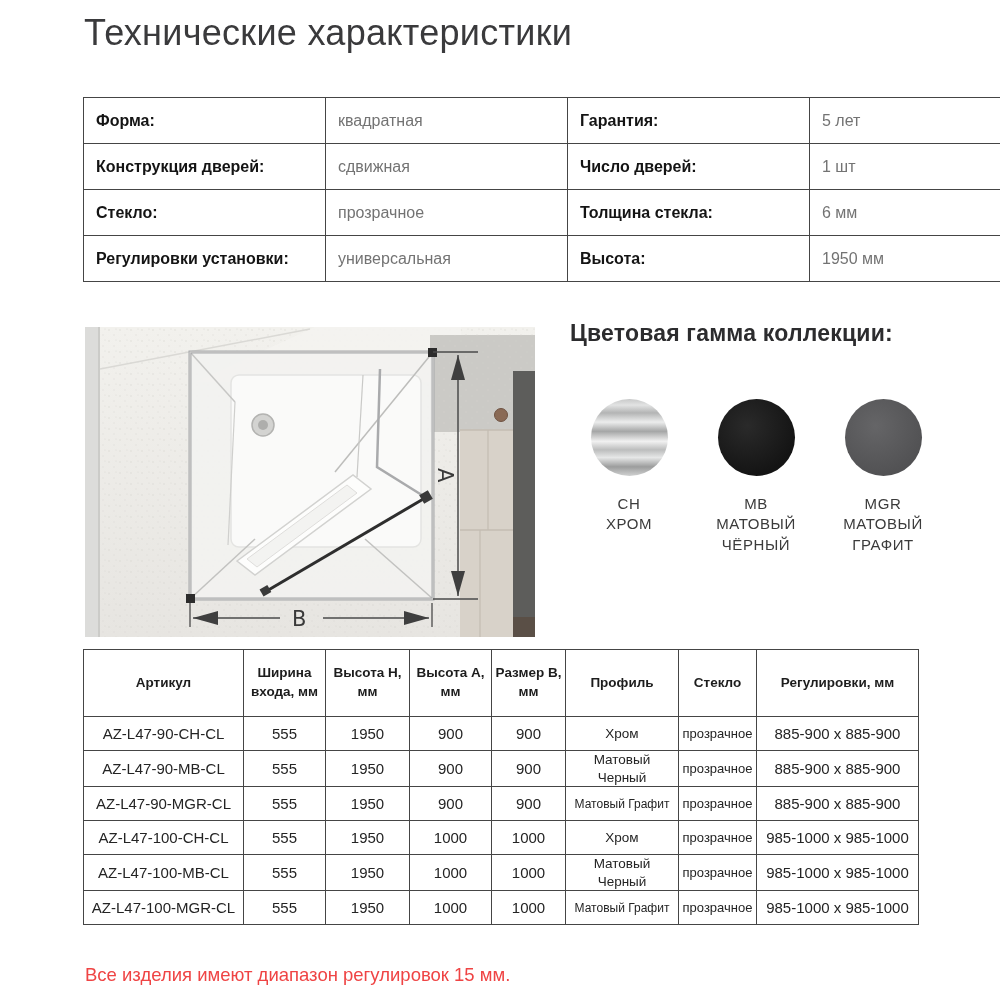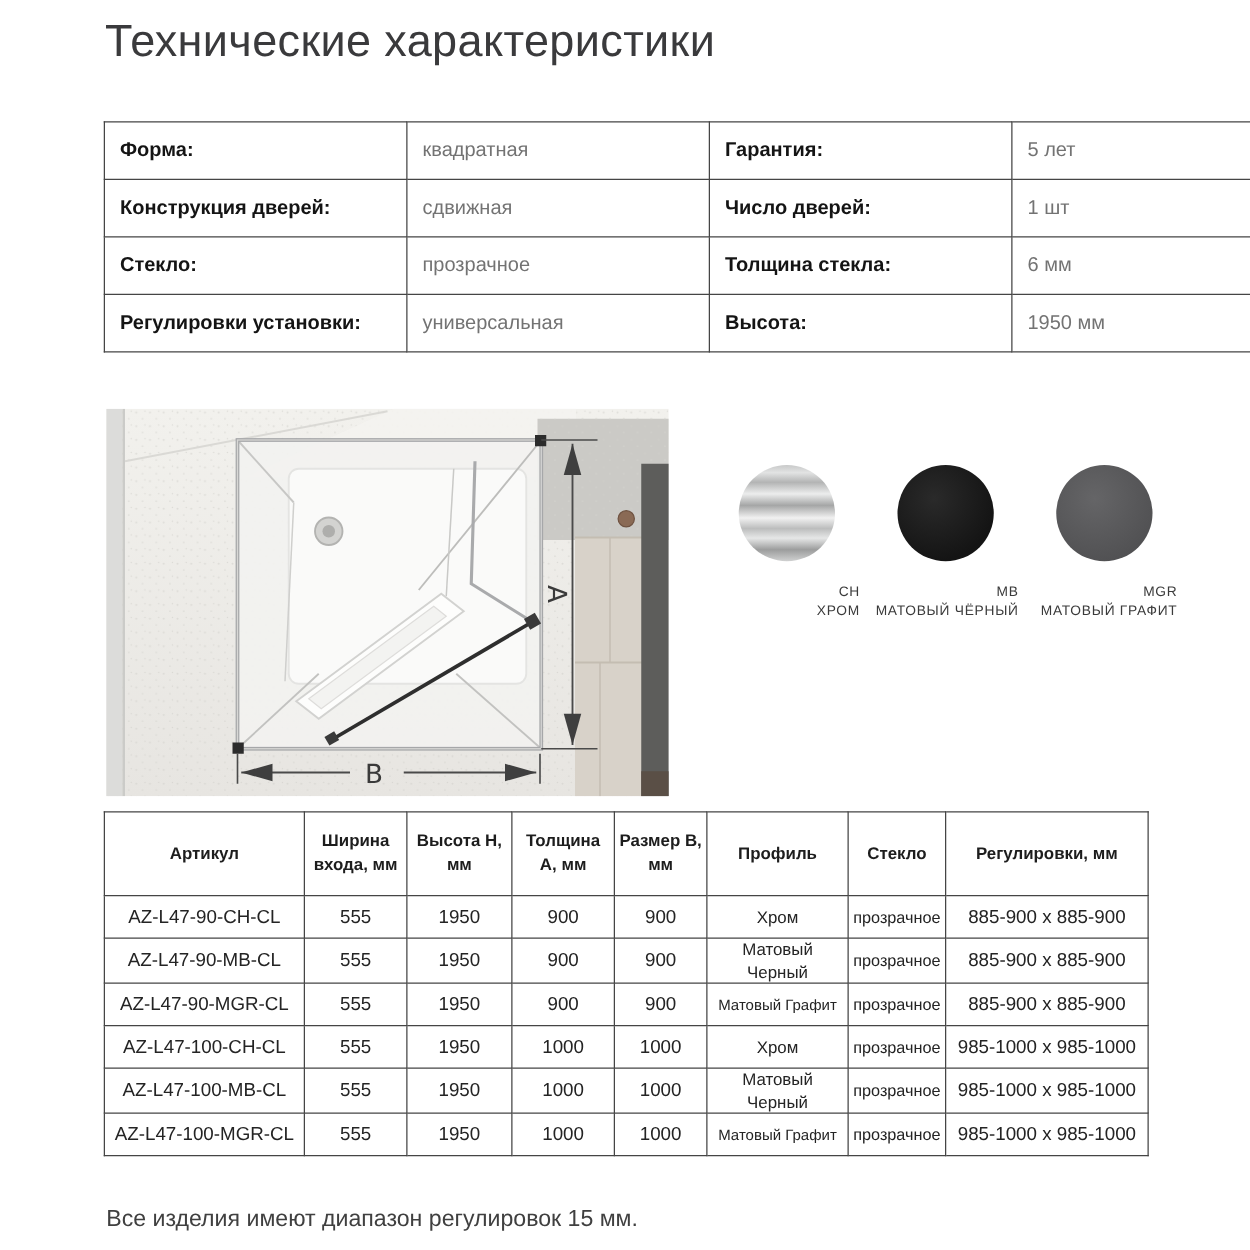--- a/index.html
+++ b/index.html
@@ -19,35 +19,35 @@
   
   .photo { position:absolute; left:85px; top:327px; width:450px; height:310px; }
   .colors { position:absolute; left:570px; top:320px; width:372px; }
   .colors h2 { font-size:23px; font-weight:bold; color:#2c2c2e; letter-spacing:0.2px; }
   .swatches { display:flex; justify-content:space-between; margin-top:52px; }
   .swatch { width:118px; text-align:center; }
   .swatch .circle { width:77px; height:77px; border-radius:50%; margin:0 auto 18px auto; }
   .circle.chrome { background:linear-gradient(180deg,#c8c9c9 0%,#e2e3e3 8%,#b3b4b4 18%,#eceded 30%,#a5a6a6 42%,#f1f1f1 55%,#bcbdbd 66%,#e6e7e7 76%,#9c9d9d 88%,#d0d1d1 100%); }
   .circle.black { background:radial-gradient(circle at 38% 35%, #2a2a2a, #141414 72%); }
   .circle.graphite { background:radial-gradient(circle at 40% 35%, #656567, #515153 75%); }
-  .sw-code, .sw-name { font-size:11px; line-height:1.35; color:#3b3b3b; letter-spacing:0.6px;text-align:right; }
+  .sw-code, .sw-name { font-size:15px; line-height:1.35; color:#3b3b3b; letter-spacing:0.6px; }
 
   
   .products { position:absolute; left:83px; top:649px; width:835px; border-collapse:collapse; table-layout:fixed; }
   .products th, .products td { border:1.5px solid #454545; text-align:center; vertical-align:middle; }
   .products th { height:67px; font-size:13.5px; font-weight:bold; color:#1d1d1d; line-height:1.4; padding:0 3px; }
   .products td { height:34px; font-size:15px; color:#242424; padding:0 3px; }
   .products td:nth-child(6) { font-size:13.5px; }
   .products td:nth-child(7) { font-size:13px; padding:0 1px; }
   .products tbody tr:nth-child(2) td:nth-child(6),
   .products tbody tr:nth-child(5) td:nth-child(6) { padding:0 20px; line-height:1.3; }
   .products tbody tr:nth-child(3) td:nth-child(6),
   .products tbody tr:nth-child(6) td:nth-child(6) { font-size:12px; }
 
-  .footnote { position:absolute; left:85px; top:964px; font-size:18.5px; color:#404040; }
+  .footnote { position:absolute; left:85px; top:964px; font-size:18.5px; color:#ef4444; }
 
   svg text.dim { font-family:"DejaVu Sans","Liberation Sans",sans-serif; font-size:21px; fill:#3a3a3a; }
 </style>
 </head>
 <body>
 
 <div class="page">
 
   <h1 class="title">Технические характеристики</h1>
 
@@ -149,20 +149,21 @@
       <line x1="347" y1="276" x2="347" y2="300" stroke="#4a4a4a" stroke-width="1.3"></line>
       <line x1="108" y1="291" x2="195" y2="291" stroke="#4a4a4a" stroke-width="1.5"></line>
       <line x1="238" y1="291" x2="344" y2="291" stroke="#4a4a4a" stroke-width="1.5"></line>
       <polygon points="108,291 133,284 133,298" fill="#3f3f3f"></polygon>
       <polygon points="344,291 319,284 319,298" fill="#3f3f3f"></polygon>
       <text class="dim" x="207" y="299">B</text>
     </svg>
   </div>
 
   <div class="colors">
+    <h2>Цветовая гамма коллекции:</h2>
     <div class="swatches">
       <div class="swatch">
         <div class="circle chrome"></div>
         <div class="sw-code">CH</div>
         <div class="sw-name">ХРОМ</div>
       </div>
       <div class="swatch">
         <div class="circle black"></div>
         <div class="sw-code">MB</div>
         <div class="sw-name">МАТОВЫЙ ЧЁРНЫЙ</div>
@@ -184,21 +185,21 @@
       <col style="width:74px">
         <col style="width:113px">
         <col style="width:78px">
         <col style="width:162px">
     </colgroup>
     <thead>
       <tr>
           <th>Артикул</th>
           <th>Ширина входа, мм</th>
           <th>Высота H, мм</th>
-          <th>Толщина A, мм</th>
+          <th>Высота A, мм</th>
           <th>Размер B, мм</th>
           <th>Профиль</th>
           <th>Стекло</th>
           <th>Регулировки, мм</th>
         </tr>
     </thead>
     <tbody>
         <tr>
           <td>AZ-L47-90-CH-CL</td>
           <td>555</td>

